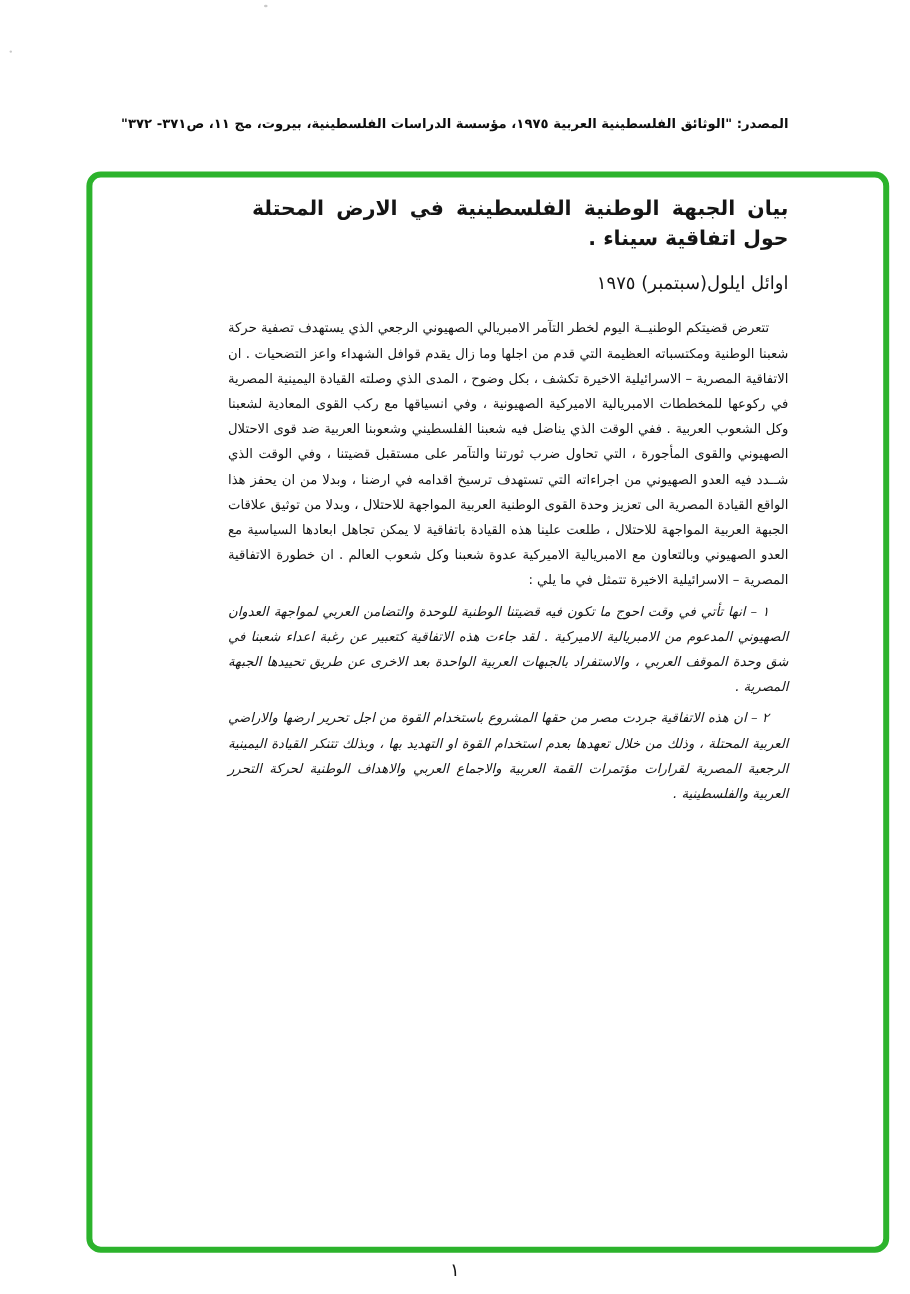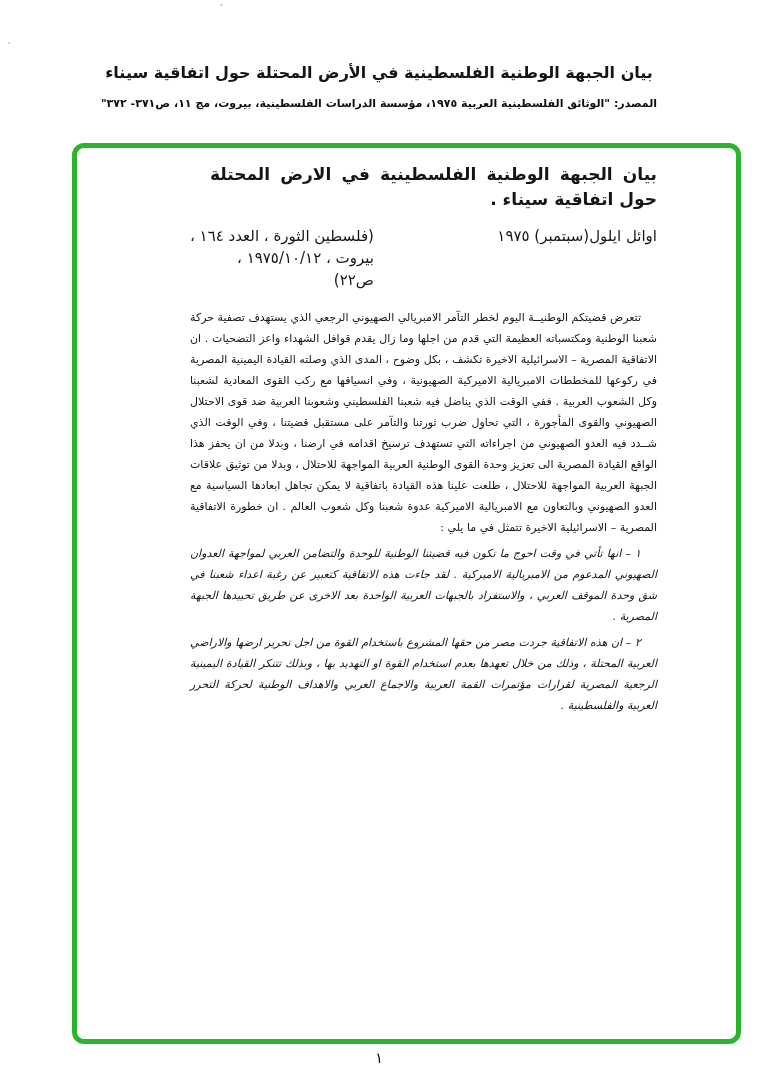--- a/index.html
+++ b/index.html
@@ -99,35 +99,29 @@
   }
 </style>
 </head>
 <body>
 
 <div class="page">
 
   <div class="speck s1"></div>
   <div class="speck s2"></div>
 
-  <div class="headline">بيان الجبهة الوطنية الفلسطينية في الأرض المحتلة حول اتفاقية سيناء</div>
 
   <div class="source-line">المصدر: "الوثائق الفلسطينية العربية ١٩٧٥، مؤسسة الدراسات الفلسطينية، بيروت، مج ١١، ص٣٧١- ٣٧٢"</div>
 
   <div class="docbox">
 
     <div class="doc-title">بيان الجبهة الوطنية الفلسطينية في الارض المحتلة حول اتفاقية سيناء .</div>
 
     <div class="doc-meta">
       <div class="doc-date">اوائل ايلول(سبتمبر) ١٩٧٥</div>
-      <div class="doc-citation">
-        <div>(فلسطين الثورة ، العدد ١٦٤ ،</div>
-        <div>بيروت ، ١٩٧٥/١٠/١٢ ،</div>
-        <div>ص٢٢)</div>
-      </div>
     </div>
 
 
     <p class="body-par">تتعرض قضيتكم الوطنيــة اليوم لخطر التآمر الامبريالي الصهيوني الرجعي الذي يستهدف تصفية حركة شعبنا الوطنية ومكتسباته العظيمة التي قدم من اجلها وما زال يقدم قوافل الشهداء واعز التضحيات . ان الاتفاقية المصرية – الاسرائيلية الاخيرة تكشف ، بكل وضوح ، المدى الذي وصلته القيادة اليمينية المصرية في ركوعها للمخططات الامبريالية الاميركية الصهيونية ، وفي انسياقها مع ركب القوى المعادية لشعبنا وكل الشعوب العربية . ففي الوقت الذي يناضل فيه شعبنا الفلسطيني وشعوبنا العربية ضد قوى الاحتلال الصهيوني والقوى المأجورة ، التي تحاول ضرب ثورتنا والتآمر على مستقبل قضيتنا ، وفي الوقت الذي شــدد فيه العدو الصهيوني من اجراءاته التي تستهدف ترسيخ اقدامه في ارضنا ، وبدلا من ان يحفز هذا الواقع القيادة المصرية الى تعزيز وحدة القوى الوطنية العربية المواجهة للاحتلال ، وبدلا من توثيق علاقات الجبهة العربية المواجهة للاحتلال ، طلعت علينا هذه القيادة باتفاقية لا يمكن تجاهل ابعادها السياسية مع العدو الصهيوني وبالتعاون مع الامبريالية الاميركية عدوة شعبنا وكل شعوب العالم . ان خطورة الاتفاقية المصرية – الاسرائيلية الاخيرة تتمثل في ما يلي :</p>
 
     <p class="body-par item">١ – انها تأتي في وقت احوج ما تكون فيه قضيتنا الوطنية للوحدة والتضامن العربي لمواجهة العدوان الصهيوني المدعوم من الامبريالية الاميركية . لقد جاءت هذه الاتفاقية كتعبير عن رغبة اعداء شعبنا في شق وحدة الموقف العربي ، والاستفراد بالجبهات العربية الواحدة بعد الاخرى عن طريق تحييدها الجبهة المصرية .</p>
 
     <p class="body-par item">٢ – ان هذه الاتفاقية جردت مصر من حقها المشروع باستخدام القوة من اجل تحرير ارضها والاراضي العربية المحتلة ، وذلك من خلال تعهدها بعدم استخدام القوة او التهديد بها ، وبذلك تتنكر القيادة اليمينية الرجعية المصرية لقرارات مؤتمرات القمة العربية والاجماع العربي والاهداف الوطنية لحركة التحرر العربية والفلسطينية .</p>
 
 

